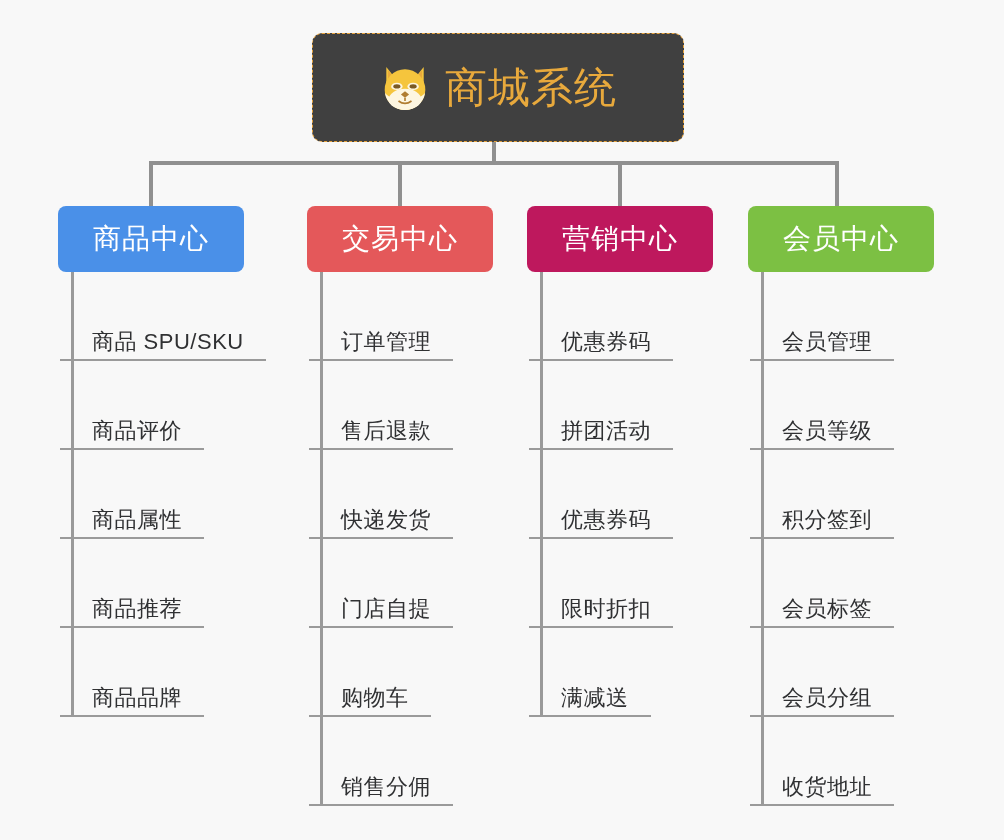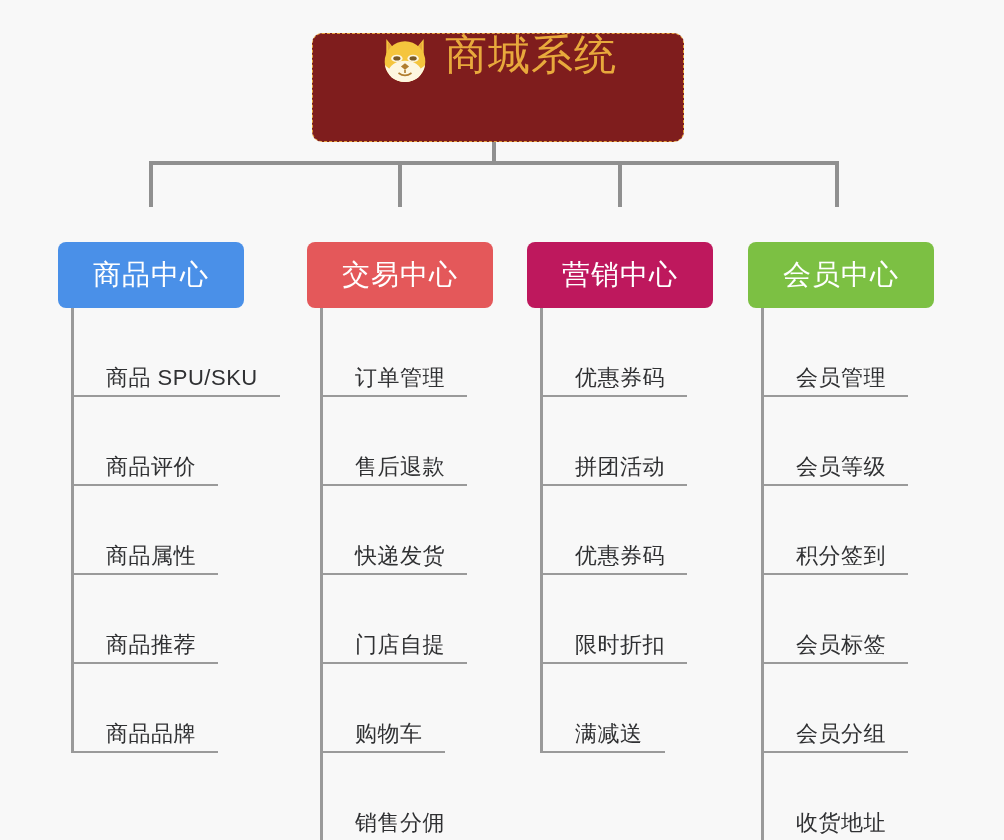--- a/index.html
+++ b/index.html
@@ -20,25 +20,25 @@
   }
 
   
   .root-node {
     position: absolute;
     left: 312px;
     top: 33px;
     width: 372px;
     height: 109px;
     box-sizing: border-box;
-    background: #7f1d1d;
+    background: #404040;
     border: 1px dashed #e6a23c;
     border-radius: 10px;
     display: flex;
-    align-items: flex-start;
+    align-items: center;
     justify-content: center;
     gap: 14px;
   }
   .root-emoji {
     width: 52px;
     height: 52px;
     flex: 0 0 52px;
     position: relative;
   }
   .root-emoji svg { display: block; width: 52px; height: 52px; }
@@ -84,35 +84,34 @@
     box-sizing: border-box;
     height: 66px;
     border-radius: 8px;
     display: flex;
     align-items: center;
     justify-content: center;
     color: #ffffff;
     font-size: 28px;
     letter-spacing: 1px;
     white-space: nowrap;
-    margin-top: 36px;
   }
   .leaf-list {
     position: relative;
     margin-left: 13px;
     padding-left: 0;
     border-left: 3px solid #9a9a9a;
   }
   .leaf-item {
     position: relative;
     height: 89px;
     box-sizing: border-box;
     display: flex;
     align-items: flex-end;
-    padding-left: 32px;
+    padding-left: 18px;
   }
   .leaf-underline {
     display: inline-block;
     border-bottom: 2px solid #9a9a9a;
     padding: 0 22px 5px 0;
     margin-left: -32px;
     padding-left: 32px;
   }
   .leaf-label {
     font-size: 22px;

